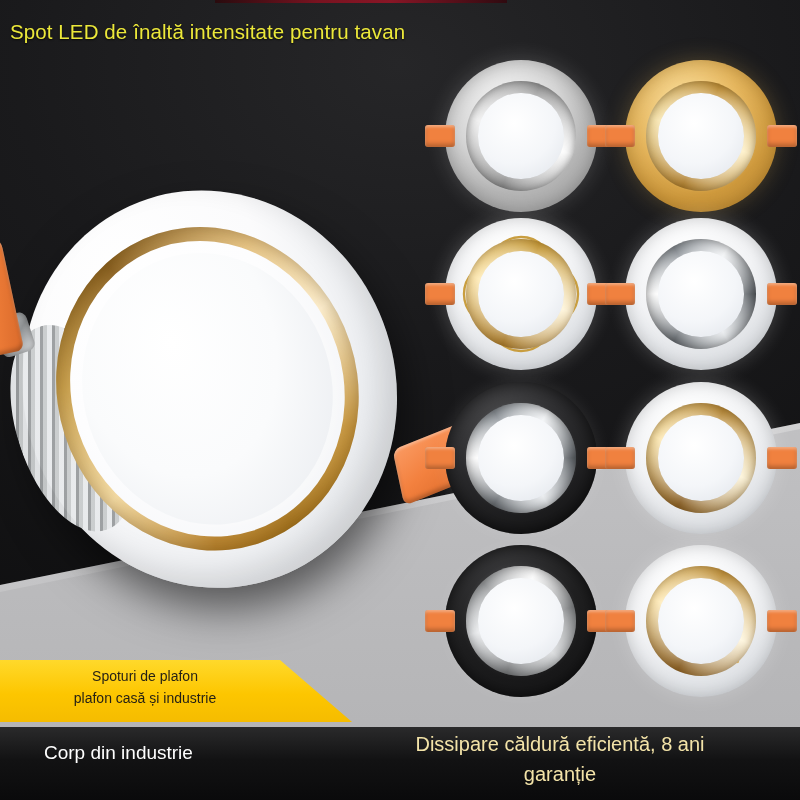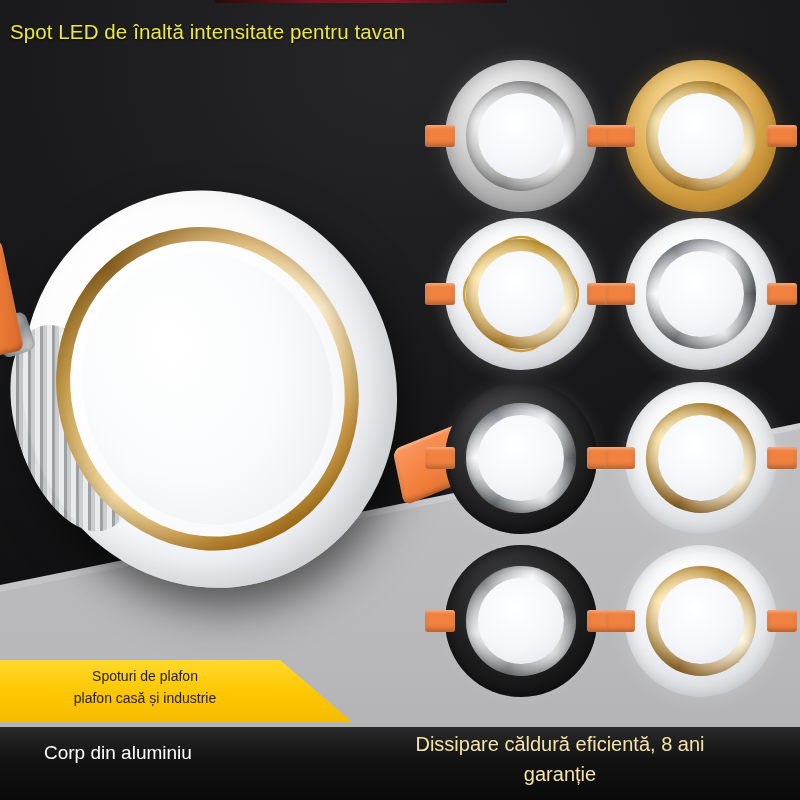--- a/index.html
+++ b/index.html
@@ -316,19 +316,19 @@
 
   <div class="title">Spot LED de înaltă intensitate pentru tavan</div>
 
   <div class="ribbon"></div>
   <div class="ribbon-txt">
     <div>Spoturi de plafon</div>
     <div>plafon casă și industrie</div>
   </div>
 
   <div class="footer"></div>
-  <div class="foot-left">Corp din aluminiu</div>
+  <div class="foot-left">Corp din industrie</div>
   <div class="foot-right">
     <div>Dissipare căldură eficientă, 8 ani</div>
     <div>garanție</div>
   </div>
 
 </div>
 
 </body></html>

